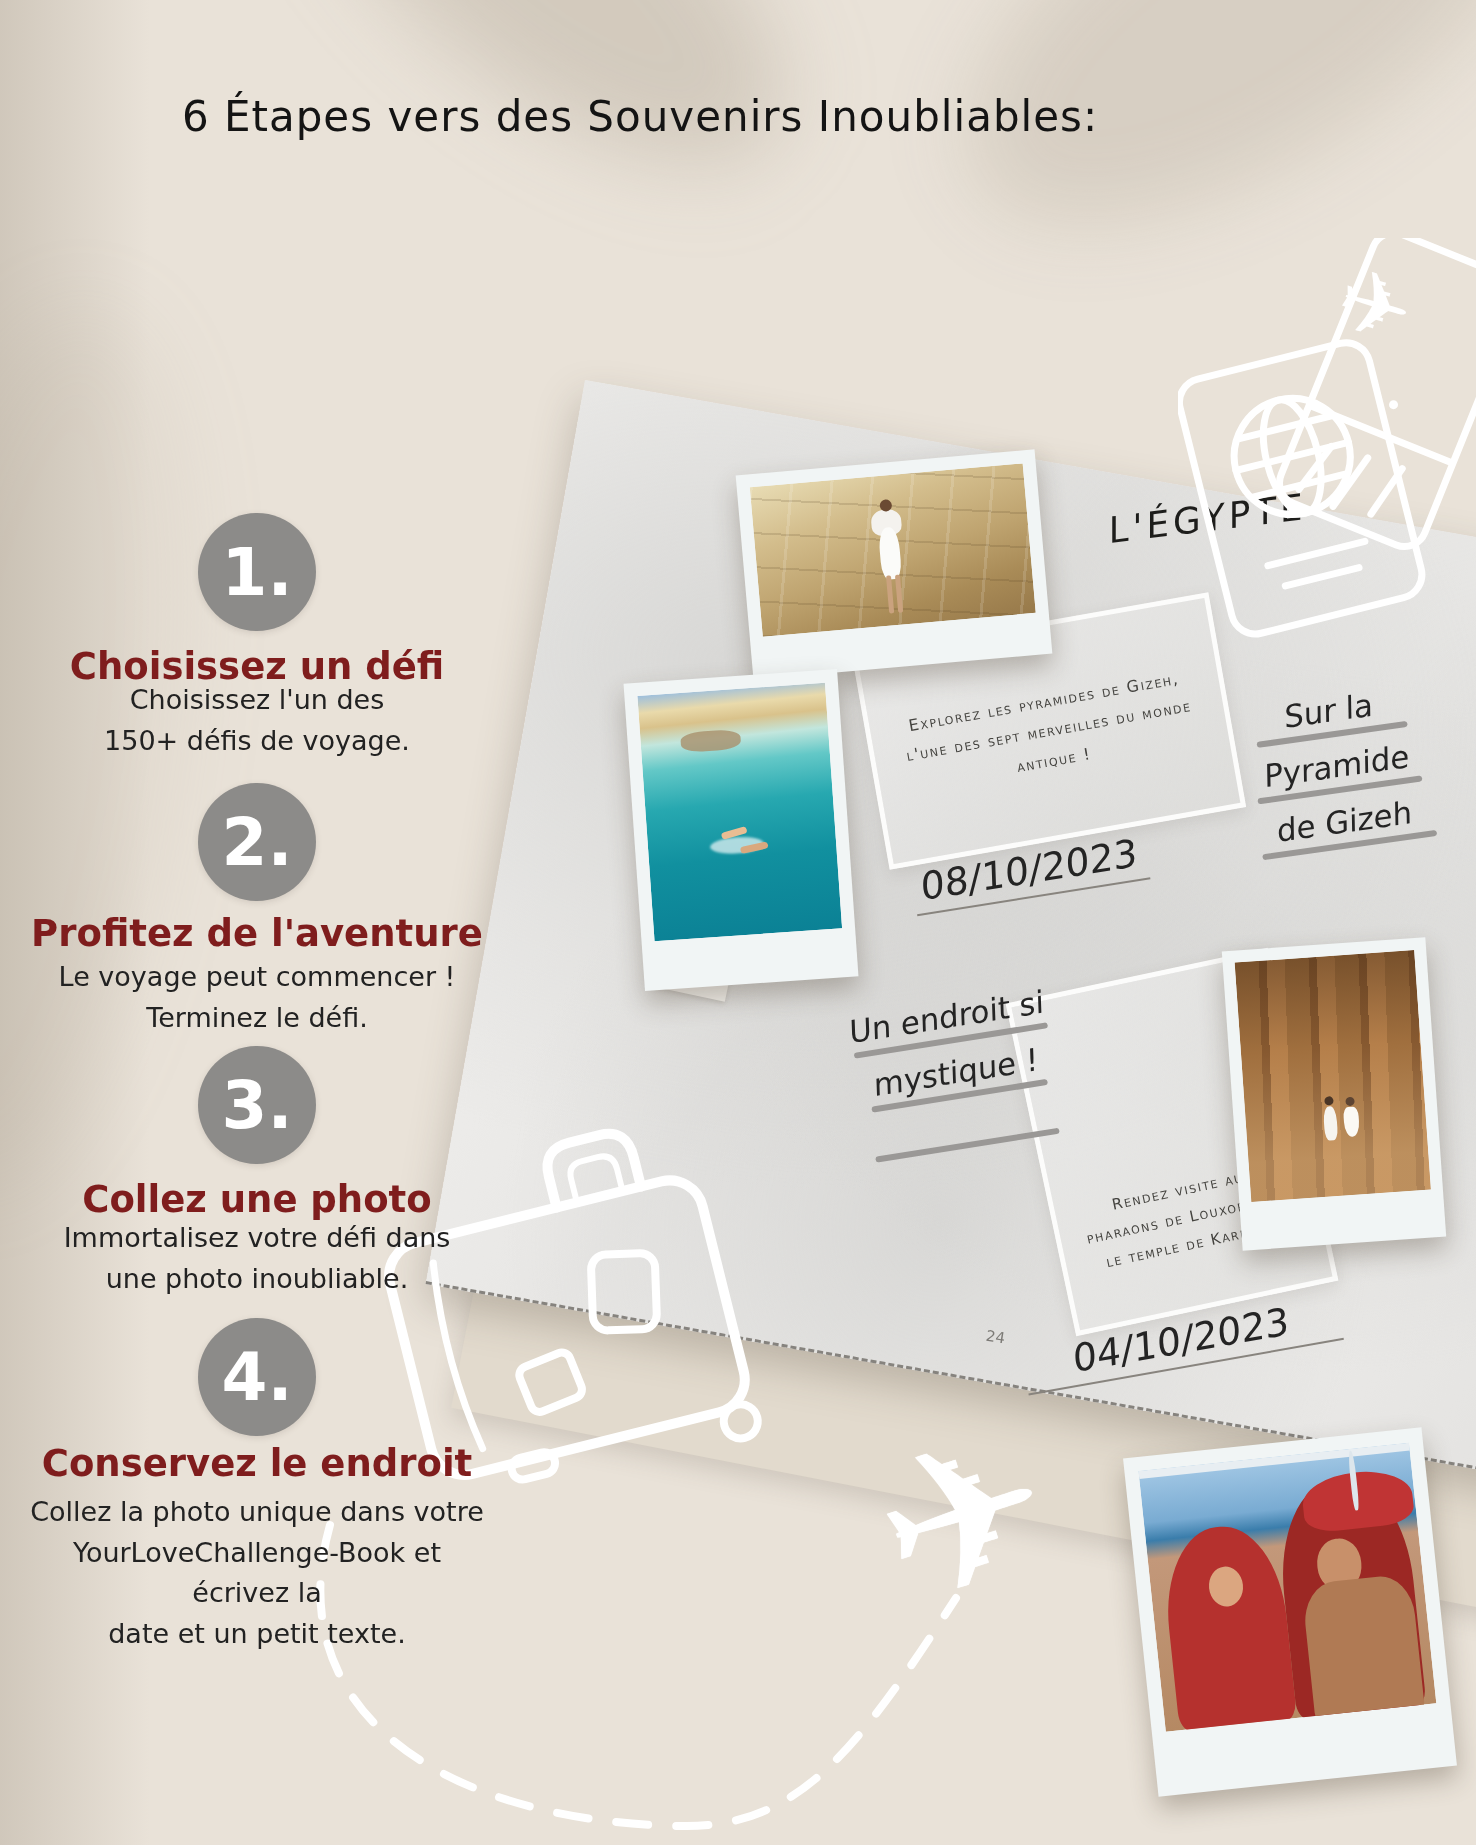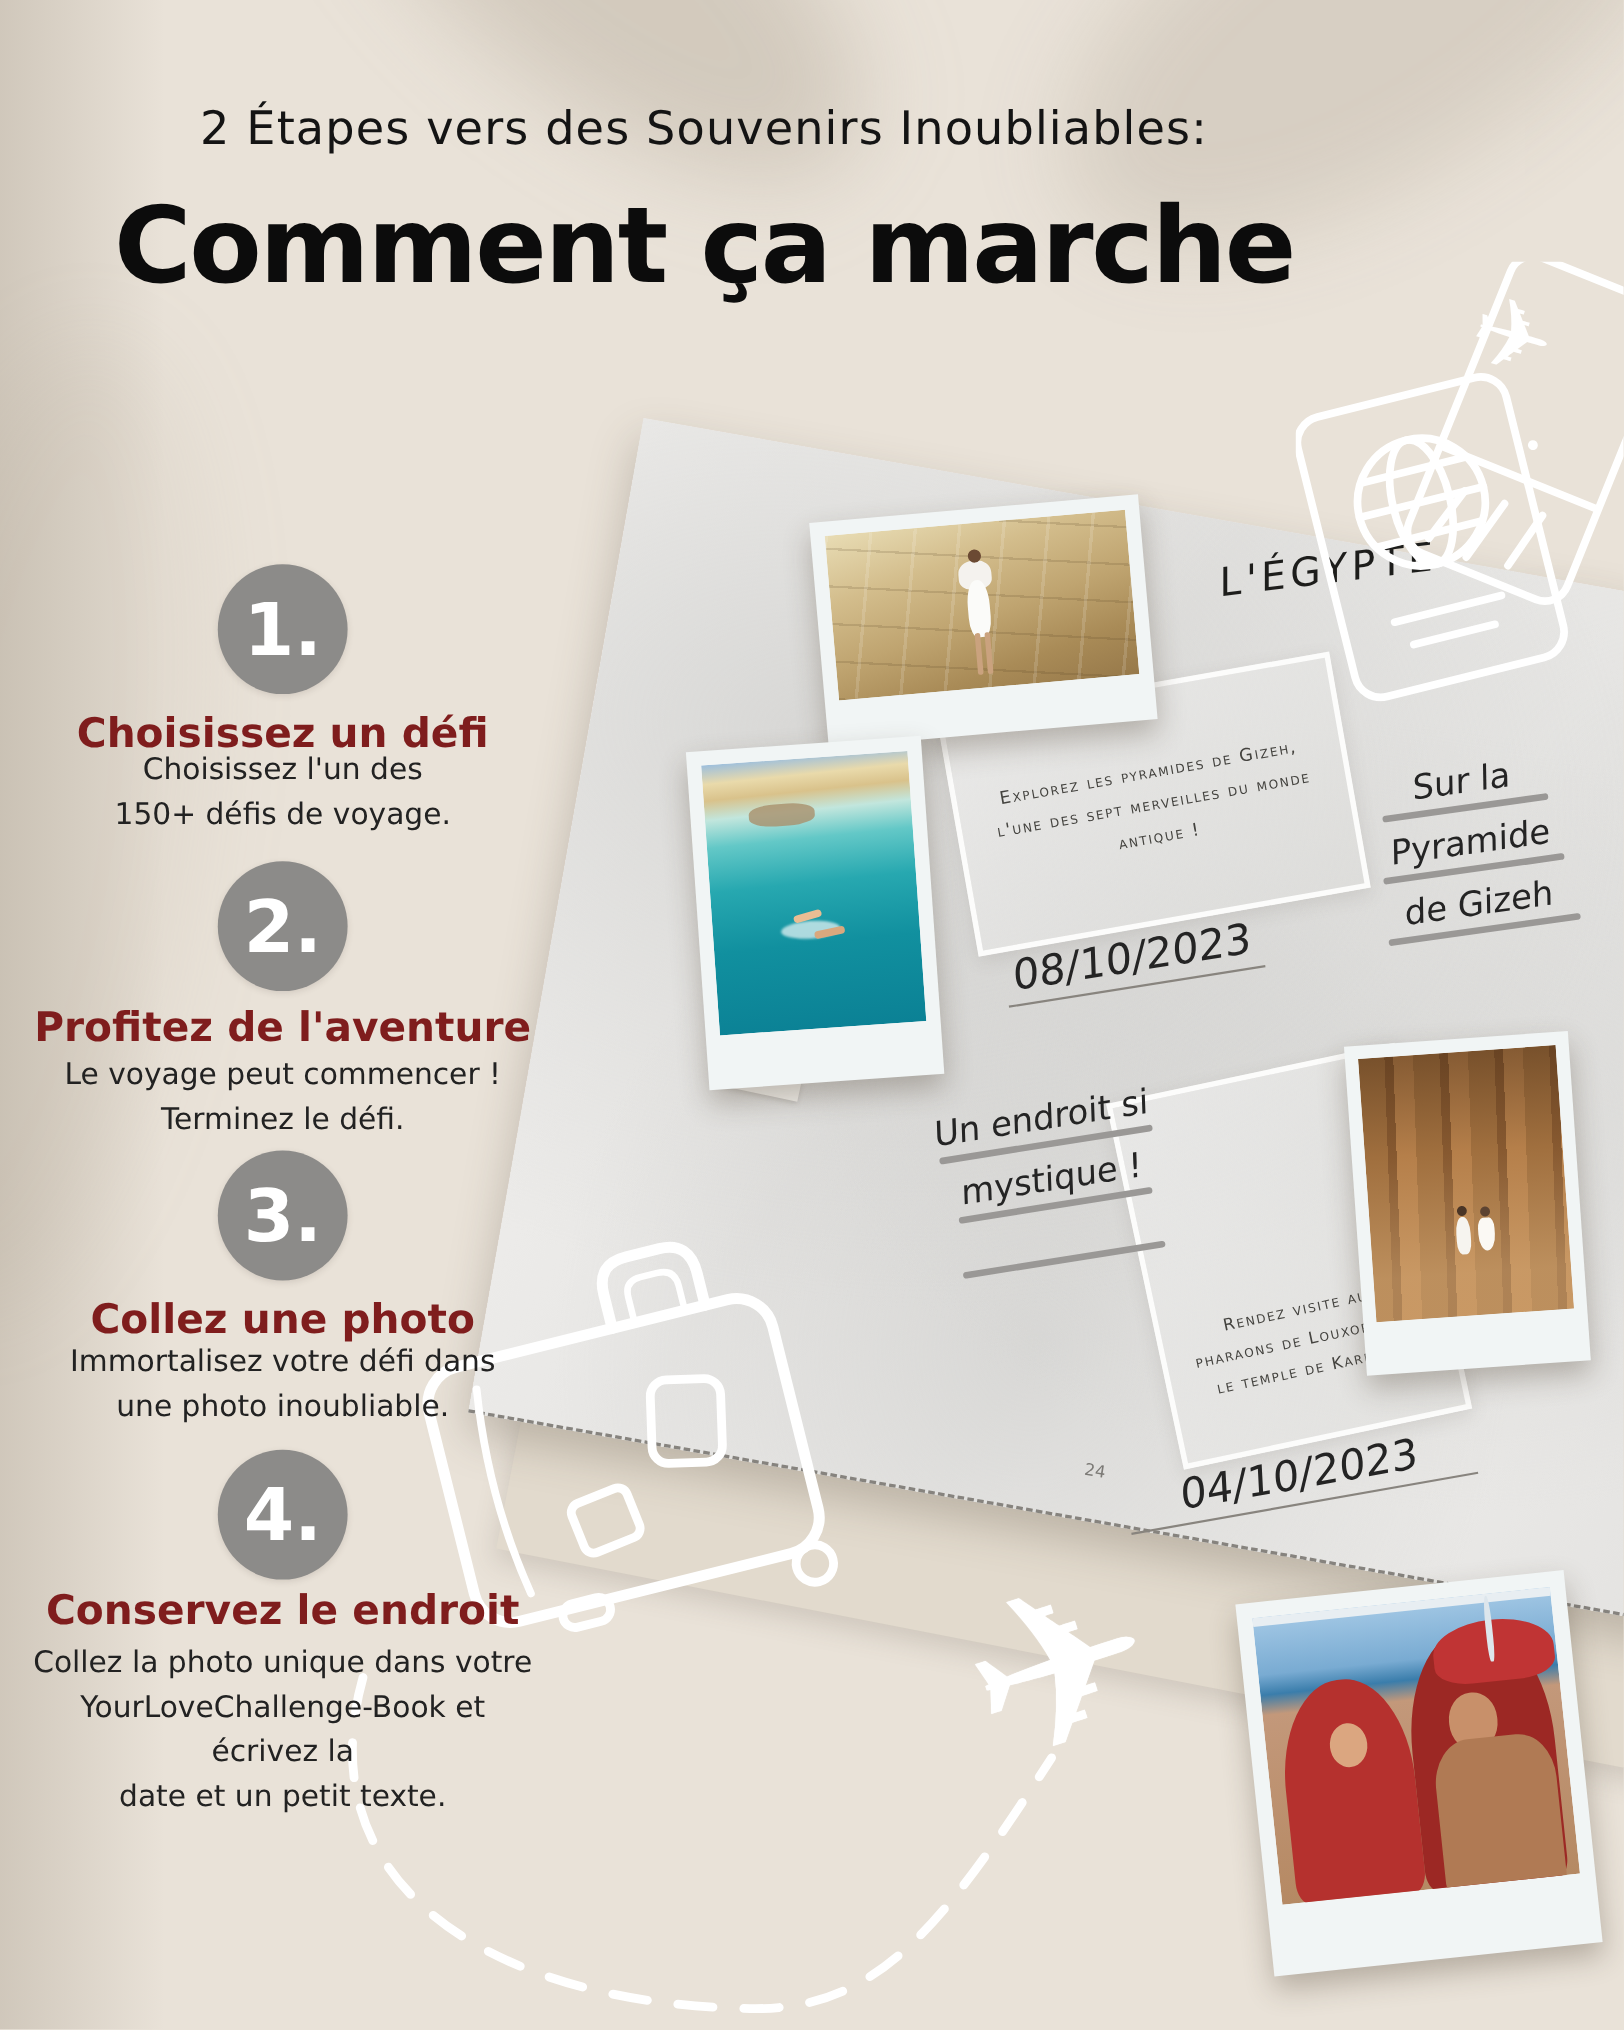--- a/index.html
+++ b/index.html
@@ -126,22 +126,21 @@
 </head>
 <body>
 
 <div class="leaf-shadow" id="leaf1"></div>
 <div class="leaf-shadow" id="leaf2"></div>
 <div class="leaf-shadow" id="leaf3"></div>
 <div class="leaf-shadow" id="leaf4"></div>
 <div class="left-shade"></div>
 
 <div class="header">
-  <div class="subtitle">2 Étapes vers des Souvenirs Inoubliables:</div>
-  <div class="title">Comment ça marche</div>
+  <div class="subtitle">6 Étapes vers des Souvenirs Inoubliables:</div>
 </div>
 
 <div class="steps">
   <div class="step-circle" id="c1">1.</div>
   <div class="step-title" id="t1">Choisissez un défi</div>
   <div class="step-desc" id="d1">Choisissez l'un des
 150+ défis de voyage.</div>
 
   <div class="step-circle" id="c2">2.</div>
   <div class="step-title" id="t2">Profitez de l'aventure</div>

